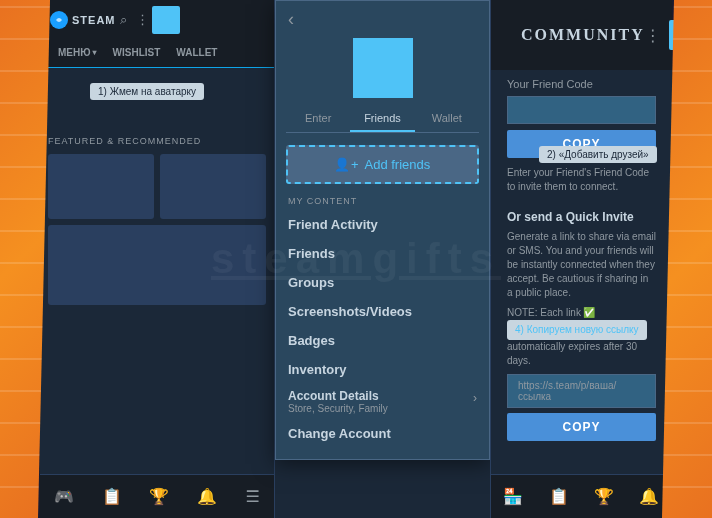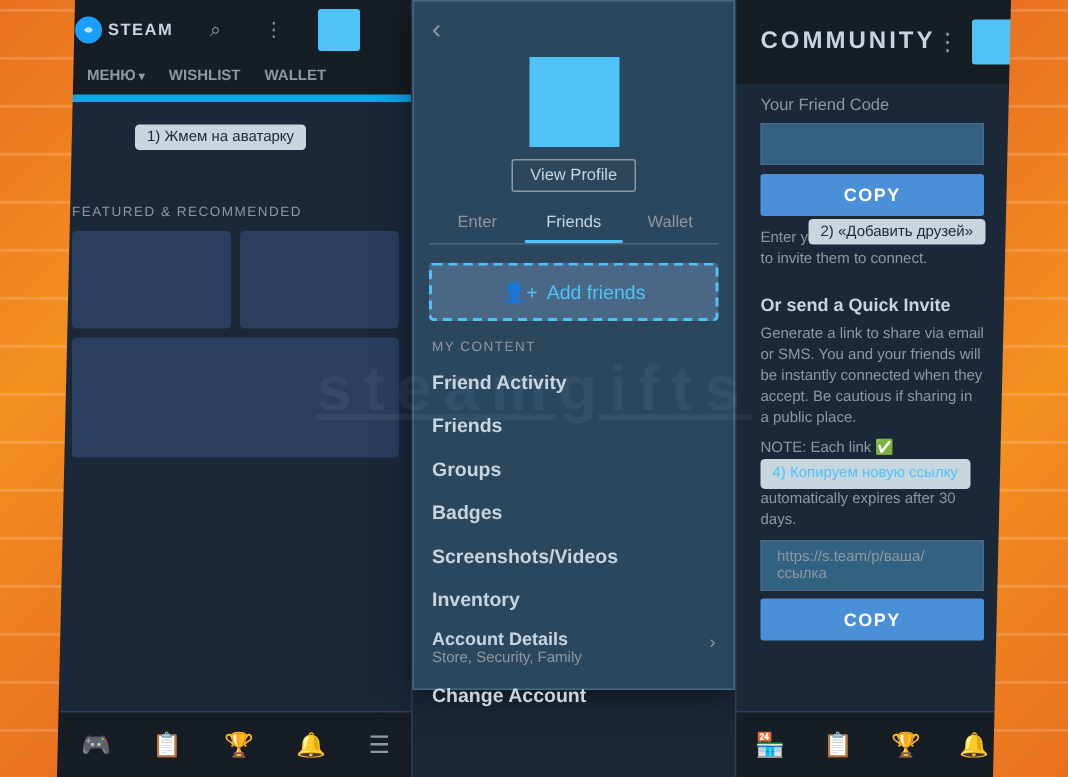--- a/index.html
+++ b/index.html
@@ -87,21 +87,21 @@
       border-right: 1px solid #2a3f5f;
     }
 
     
     .steam-header {
       background: #171d25;
       padding: 8px 10px;
       display: flex;
       align-items: center;
       height: 40px;
-      gap: 20px;
+      gap: 0;
     }
     .steam-logo {
       width: 70px;
       height: 20px;
       display: flex;
       align-items: center;
       gap: 4px;
     }
     .steam-icon {
       width: 18px;
@@ -142,21 +142,21 @@
       border: 2px solid #4fc3f7;
       border-radius: 2px;
       cursor: pointer;
     }
 
     
     .steam-nav {
       background: #171d25;
       display: flex;
       padding: 0 10px;
-      border-bottom: 5px solid #0ea5e9;
+      border-bottom: 1px solid #0ea5e9;
       height: 28px;
     }
     .nav-item {
       color: #8f98a0;
       font-size: 10px;
       padding: 0 8px;
       display: flex;
       align-items: center;
       cursor: pointer;
       border-bottom: 2px solid transparent;
@@ -322,25 +322,26 @@
       left: 450px;
       top: 0;
       right: 0;
       height: 100%;
       background: #1b2838;
       border-left: 1px solid #2a3f5f;
     }
 
     .community-header {
       background: #171d25;
-      padding: 12px 16px;
+      padding: 12px 30px;
       display: flex;
       align-items: center;
       justify-content: space-between;
-      height: 56px;
+      height: 70px;
+      font-family: Liberation Serif, serif;
     }
     .community-title {
       color: #c7d5e0;
       font-size: 16px;
       font-weight: bold;
       letter-spacing: 2px;
     }
     .community-header-right {
       display: flex;
       align-items: center;
@@ -546,43 +547,42 @@
       <span class="bottom-nav-item">🏆</span>
       <span class="bottom-nav-item">🔔</span>
       <span class="bottom-nav-item">☰</span>
     </div>
   </div>
 
   <div class="middle-panel">
     <div class="popup-back">‹</div>
     <div style="text-align:center;">
       <div class="popup-avatar"></div>
-      <button class="view-profile-btn">View Profile</button>
     </div>
 
     <div class="callout callout-2">2) «Добавить друзей»</div>
 
     <div class="popup-tabs">
       <div class="popup-tab">Enter</div>
       <div class="popup-tab active">Friends</div>
       <div class="popup-tab">Wallet</div>
     </div>
 
     <button class="add-friends-btn">
       <span>👤+</span>
       <span>Add friends</span>
     </button>
 
     <div class="my-content-label">MY CONTENT</div>
 
     <div class="content-item">Friend Activity</div>
     <div class="content-item">Friends</div>
     <div class="content-item">Groups</div>
+    <div class="content-item">Screenshots/Videos</div>
     <div class="content-item">Badges</div>
-    <div class="content-item">Screenshots/Videos</div>
     <div class="content-item">Inventory</div>
 
     <div class="account-item">
       <span class="account-arrow">›</span>
       <div class="account-item-title">Account Details</div>
       <div class="account-item-sub">Store, Security, Family</div>
     </div>
     <div class="content-item">Change Account</div>
   </div>
 

